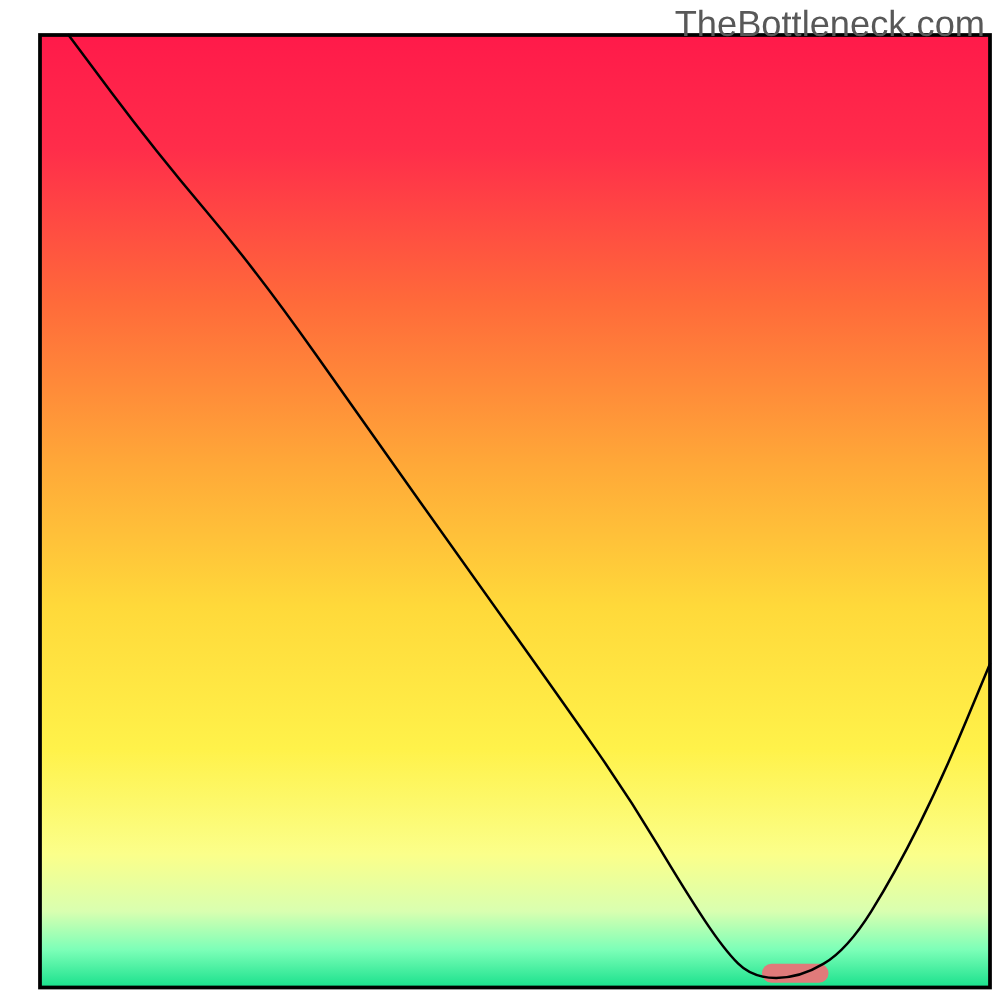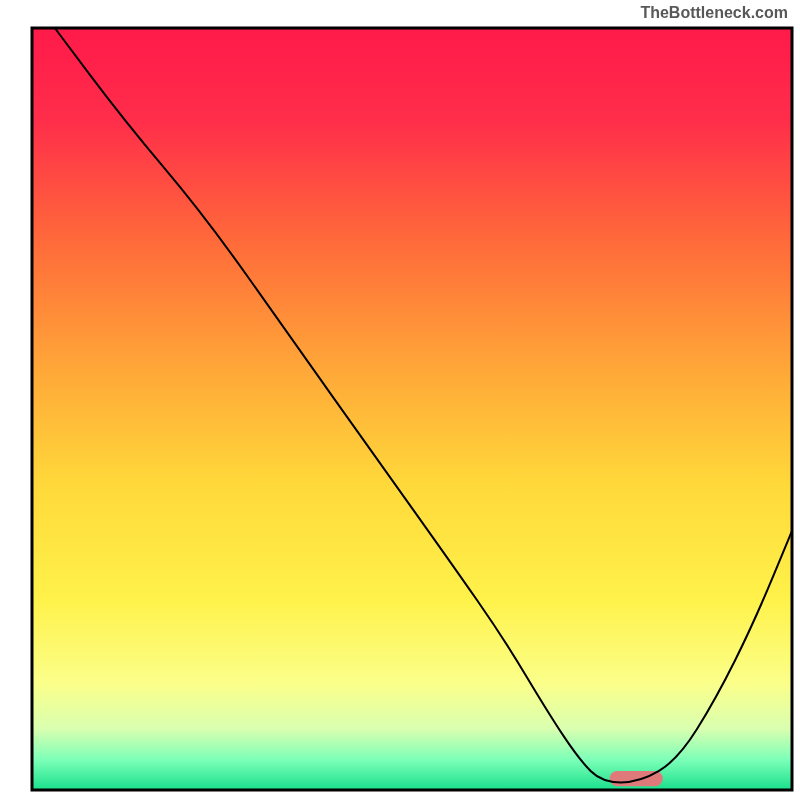--- a/index.html
+++ b/index.html
@@ -12,23 +12,23 @@
   }
   .container {
     position: relative;
     width: 800px;
     height: 800px;
   }
   .watermark {
     position: absolute;
     top: 4px;
     right: 12px;
-    font-size: 16px;
+    font-size: 29px;
     color: #585858;
-    font-weight: 700;
+    font-weight: 400;
     z-index: 10;
   }
   svg {
     display: block;
   }
 </style>
 </head>
 <body>
 
 <div class="container">

